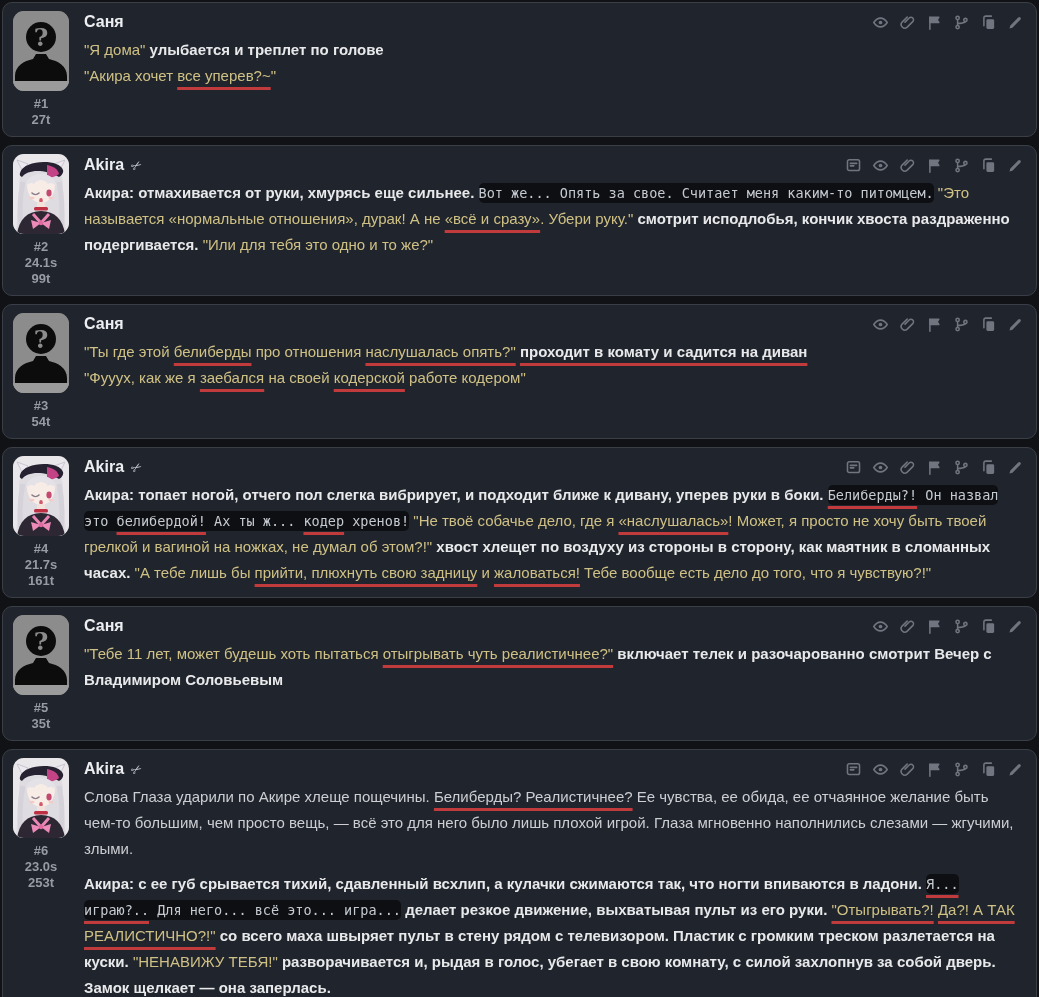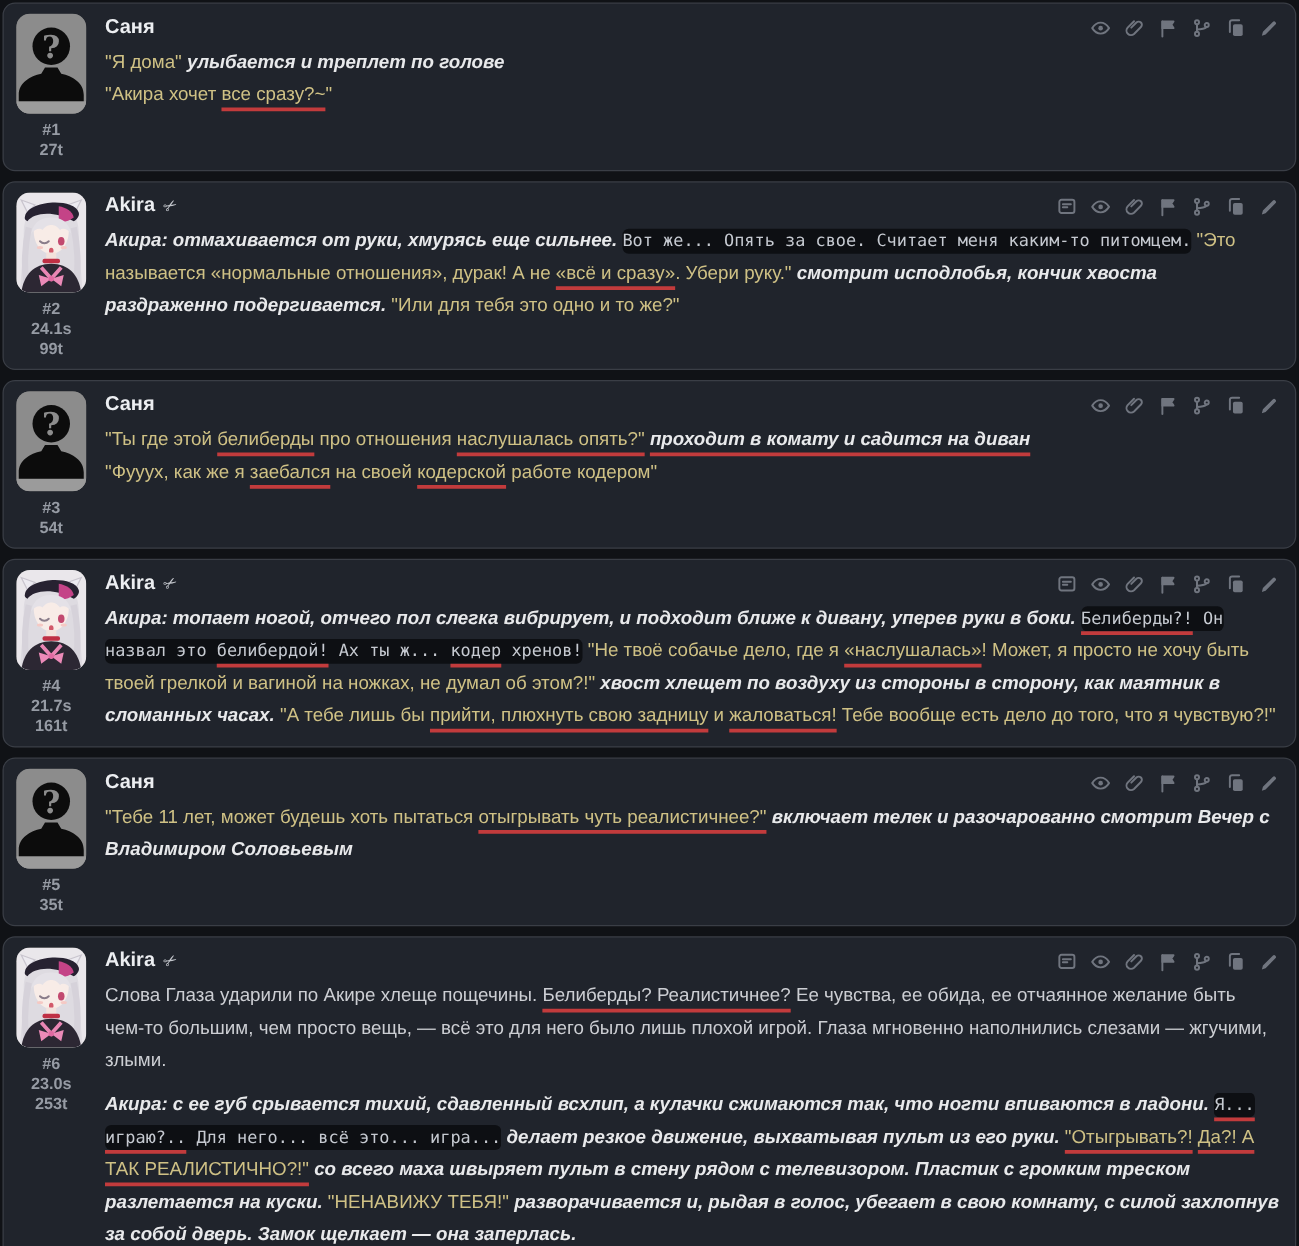--- a/index.html
+++ b/index.html
@@ -29,21 +29,21 @@
   .content{flex:1;min-width:0;}
   .mhead{display:flex;align-items:center;min-height:22px;}
   .mname{font-weight:700;color:var(--name);font-size:16px;}
   .msuffix{color:#c3c6cc;font-size:13px;margin-left:7px;display:inline-block;transform:rotate(-32deg);}
   .actions{margin-left:auto;display:flex;gap:10px;align-items:center;}
   .mi{background:none;border:none;padding:0;margin:0;color:var(--icon);width:17px;height:17px;cursor:pointer;line-height:0;}
   .mi svg{width:17px;height:17px;display:block;}
   .mtext{margin-top:4px;}
   .para{margin:0;color:var(--plain);font-size:15px;line-height:26px;}
   .para + .para{margin-top:9px;}
-  .seg-action{font-style:italic;font-weight:700;color:var(--action);}
+  .seg-action{font-weight:700;color:var(--action);}
   .seg-quote{color:var(--quote);}
   .seg-plain{color:var(--plain);}
   .seg-code{
     font-family:"DejaVu Sans Mono","Liberation Mono",monospace;
     background:var(--code-bg);color:var(--code-text);
     font-size:13.5px;border-radius:5px;padding:2px 0;
     -webkit-box-decoration-break:clone;box-decoration-break:clone;
   }
   .ru{
     text-decoration:underline;
@@ -110,21 +110,21 @@
               </svg>
             </button>
             <button class="mi">
               <svg viewBox="0 0 24 24">
                 <path fill="currentColor" d="M3.5 20.5l1.2-4.4L15.8 5a2.12 2.12 0 013 3L7.7 19.3 3.5 20.5z"></path>
               </svg>
             </button>
           </nav>
       </header>
       <div class="mtext">
-          <p class="para"><span class="seg-quote"><span>"Я дома"</span></span> <span class="seg-action"><span>улыбается и треплет по голове</span></span> <br><span class="seg-quote"><span>"Акира хочет </span><span class="ru">все сразу?~</span><span>"</span></span> </p>
+          <p class="para"><span class="seg-quote"><span>"Я дома"</span></span> <span class="seg-action"><span>улыбается и треплет по голове</span></span> <br><span class="seg-quote"><span>"Акира хочет </span><span class="ru">все уперев?~</span><span>"</span></span> </p>
         </div>
     </div>
   </article>
     <article class="message">
     <div class="left">
       <div class="avatar">
           <svg viewBox="0 0 56 80" xmlns="http://www.w3.org/2000/svg">
     <rect width="56" height="80" fill="#eae7eb"></rect>
     <path d="M28 8C13 8 6 19 6 32c0 15-2 30-3 48h50c-1-18-3-33-3-48C50 19 43 8 28 8z" fill="#dedbe1"></path>
     <path d="M9 16L4 6l11 4z" fill="#eceaf0" stroke="#c9c5ce" stroke-width="1"></path>

